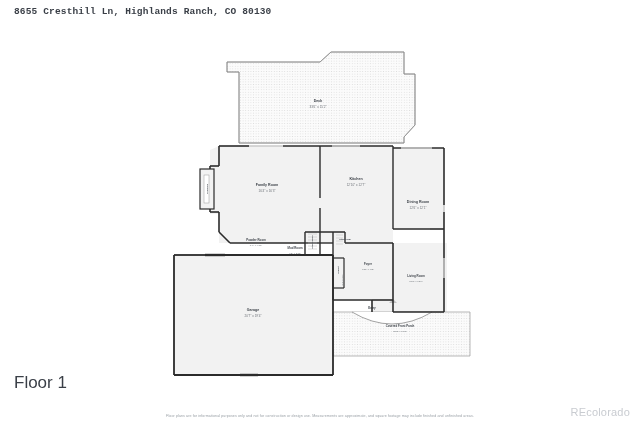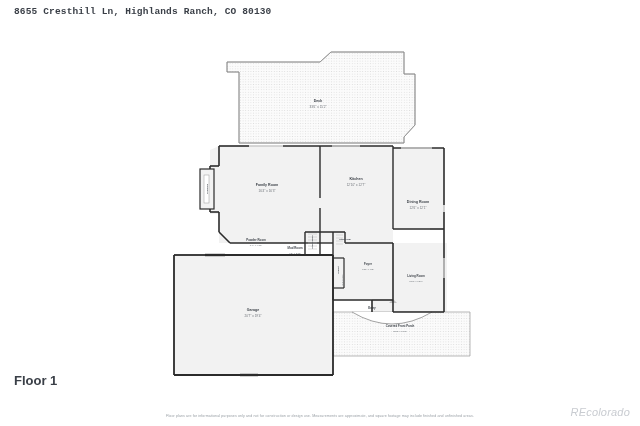--- a/index.html
+++ b/index.html
@@ -21,42 +21,41 @@
     font-size: 9.5px;
     font-weight: bold;
     color: #3a3f47;
     letter-spacing: 0.15px;
     font-family: Liberation Mono, monospace;
   }
   #floor-label {
     position: absolute;
     left: 14px;
     top: 373px;
-    font-size: 13px;
-    font-weight: bold;
+    font-size: 17px;
+    font-weight: normal;
     color: #3a3f47;
   }
   #disclaimer {
     position: absolute;
     left: 0;
     top: 414px;
     width: 640px;
     text-align: center;
     font-size: 3.6px;
     color: #9aa0a6;
     letter-spacing: 0.1px;
   }
   #watermark {
     position: absolute;
     right: 10px;
     top: 406px;
     font-size: 11px;
     color: #c9ccd1;
     letter-spacing: 0.2px;
-    font-style: italic;
   }
   #plan-stage {
     position: absolute;
     left: 0;
     top: 0;
     width: 640px;
     height: 426px;
   }
   svg#plan { display: block; }
   .rm-name {

